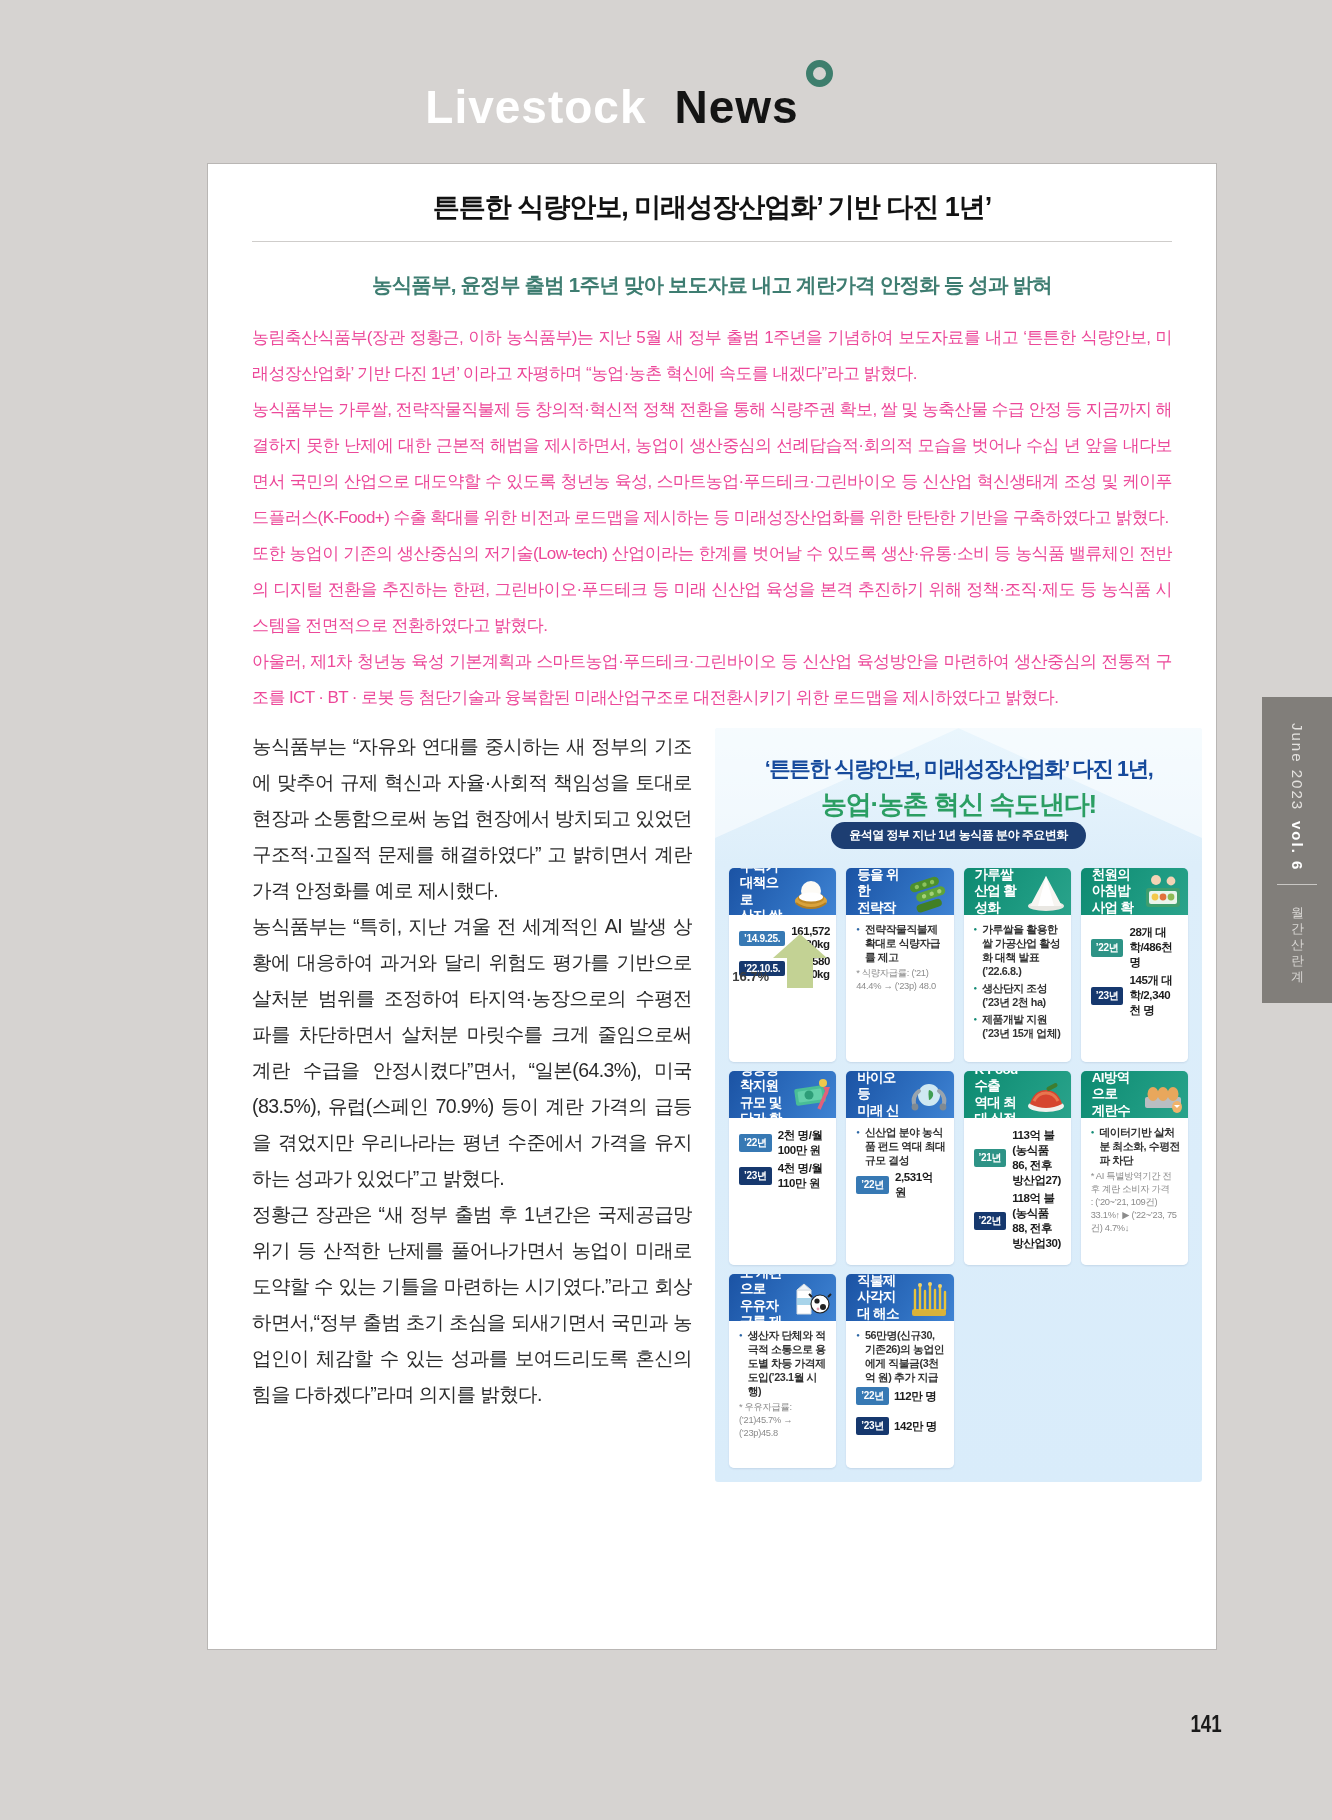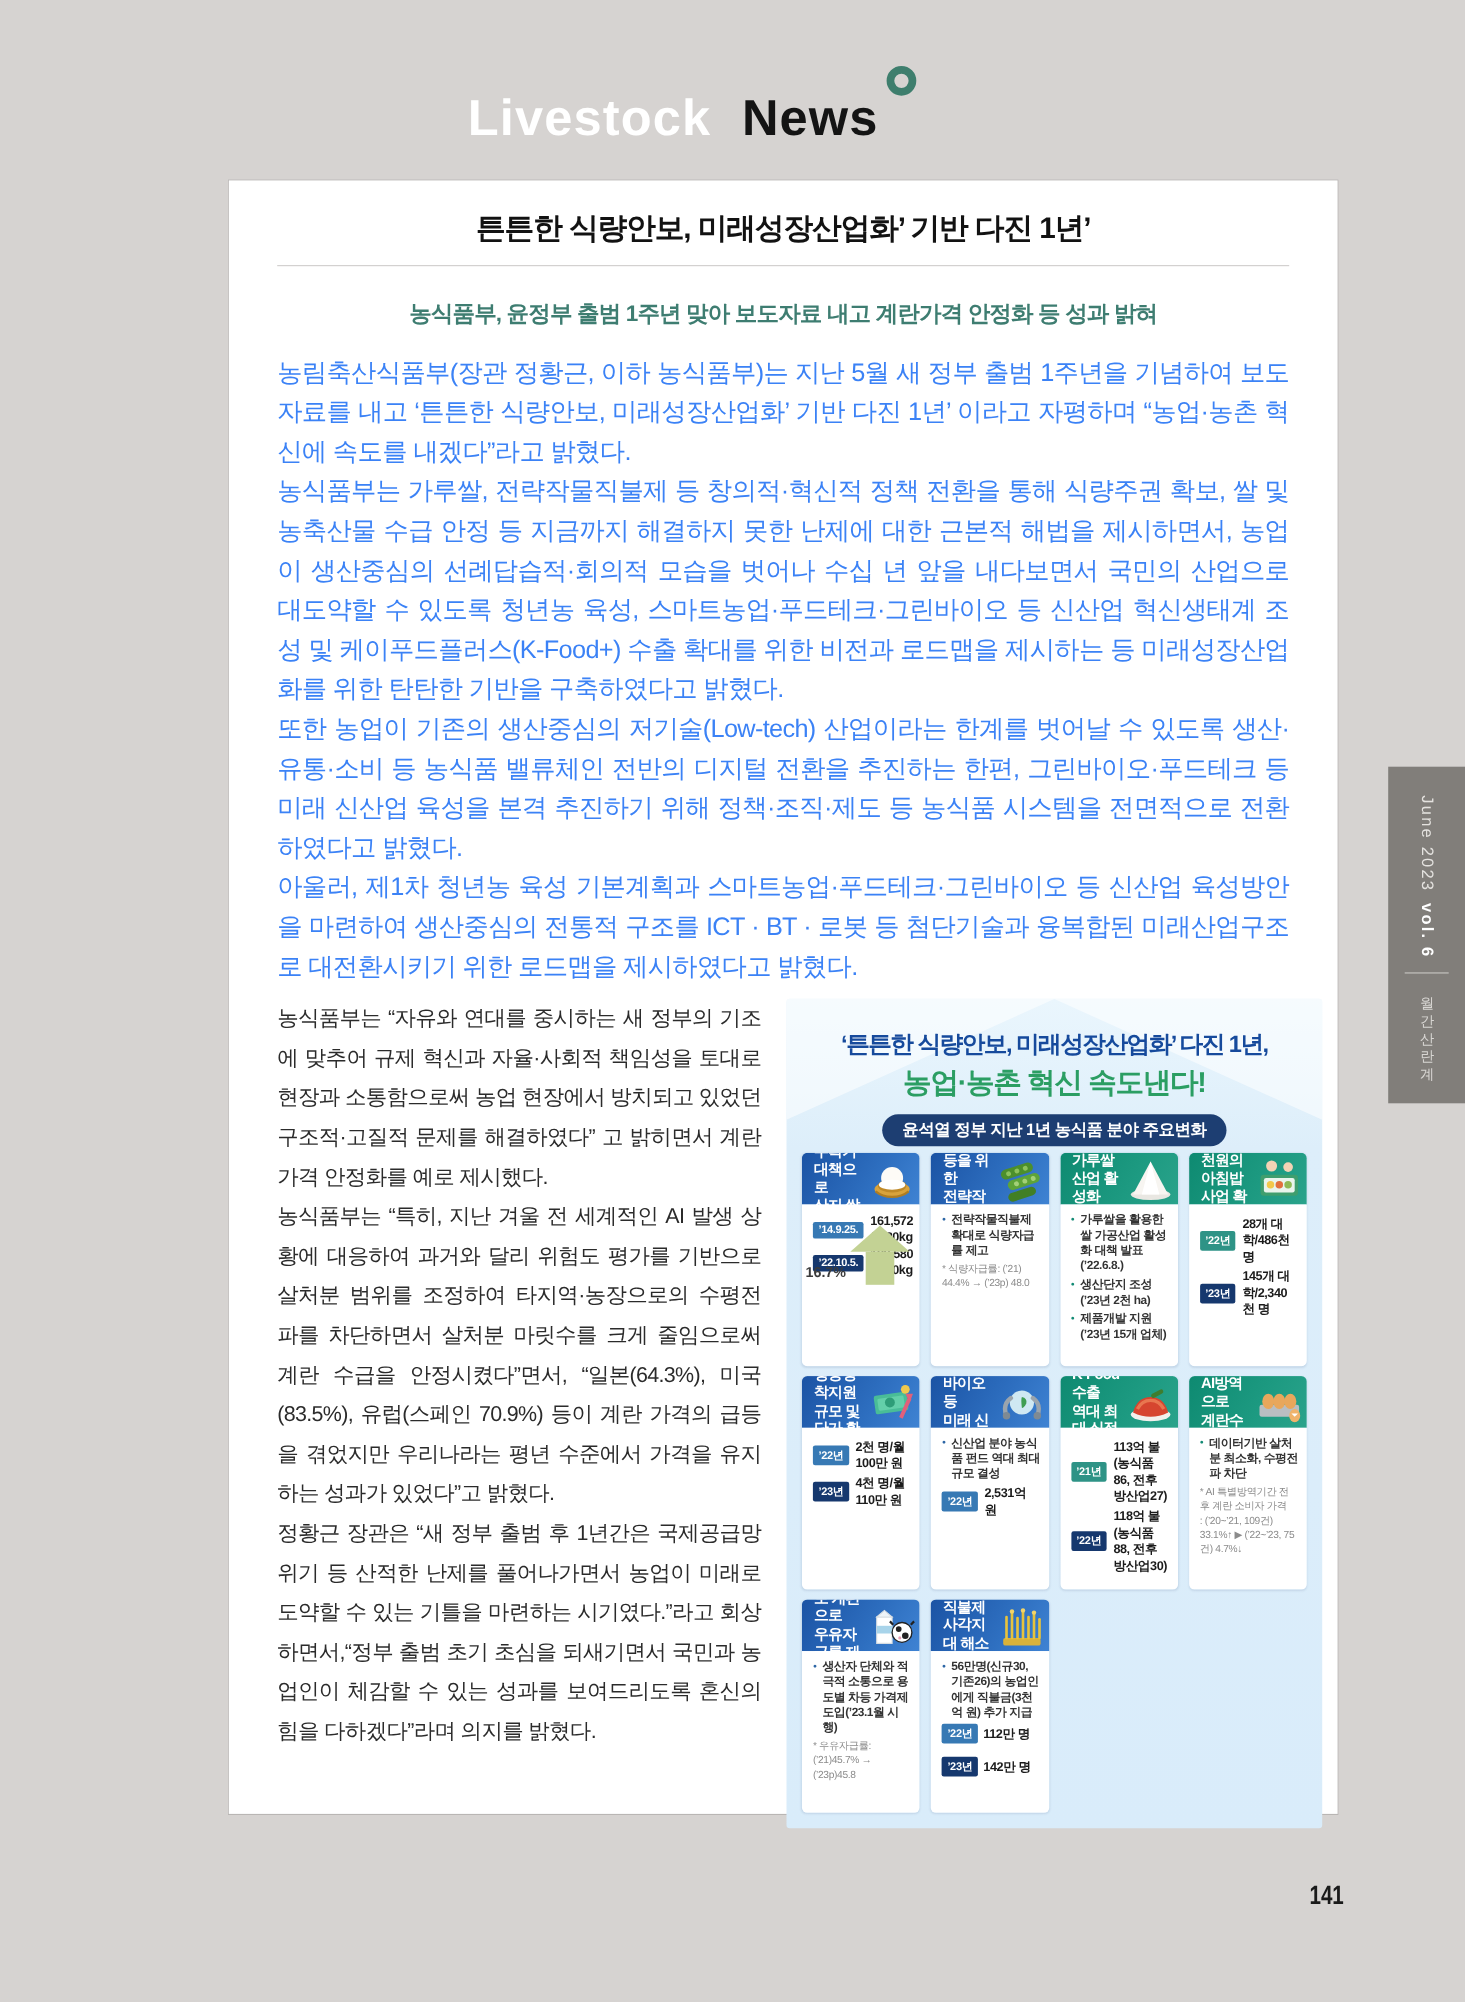--- a/index.html
+++ b/index.html
@@ -31,21 +31,21 @@
     margin-top:25px;text-align:center;
     font-size:27px;font-weight:700;color:#121212;letter-spacing:-1px;
   }
   .t-rule{border:none;border-top:1px solid #cfcdcb;margin:16px 0 0 0;}
   .a-sub{
     margin-top:29px;text-align:center;
     font-size:20.5px;font-weight:700;color:#3e7d71;letter-spacing:-0.8px;
   }
   .a-body{
     margin-top:21px;
-    font-size:23px;line-height:36px;color:#3b82f6;
+    font-size:17px;line-height:36px;color:#ec4899;
     text-align:justify;letter-spacing:-0.6px;
   }
   .a-body p{margin:0;}
   .cols{display:flex;gap:23px;margin-top:12px;}
   .col-text{width:440px;flex:none;
     font-size:19.5px;line-height:36px;color:#2b2b2b;text-align:justify;letter-spacing:-0.6px;}
   .col-text p{margin:0;}
   
   .panel{
     position:relative;width:487px;height:754px;flex:none;
@@ -59,22 +59,22 @@
   }
   .panel::after{
     content:"";position:absolute;right:0;top:0;width:0;height:0;
     border-right:244px solid rgba(255,255,255,0.55);
     border-bottom:110px solid transparent;
   }
   .p-head{position:relative;z-index:2;text-align:center;}
   .p-t1{margin-top:26px;font-size:21.5px;font-weight:700;color:#164a9c;letter-spacing:-1.4px;}
   .p-t2{margin-top:4px;font-size:26px;font-weight:700;color:#2b9e63;letter-spacing:-1.2px;}
   .p-pill{
-    display:inline-block;margin-top:11px;
-    background:#1d3e72;color:#fff;font-size:15px;font-weight:700;letter-spacing:-0.5px;
+    display:inline-block;
+    background:#1d3e72;color:#fff;font-size:12px;font-weight:700;letter-spacing:-0.5px;
     padding:5px 18px;border-radius:999px;
   }
   .cards{
     position:absolute;z-index:2;left:14px;right:14px;top:140px;bottom:14px;
     display:grid;grid-template-columns:1fr 1fr 1fr 1fr;
     grid-auto-rows:1fr;gap:9px 10px;
   }
   .card{display:flex;flex-direction:column;border-radius:5px;overflow:hidden;
         box-shadow:0 1px 2px rgba(30,60,110,0.12);}
   .card-head{

